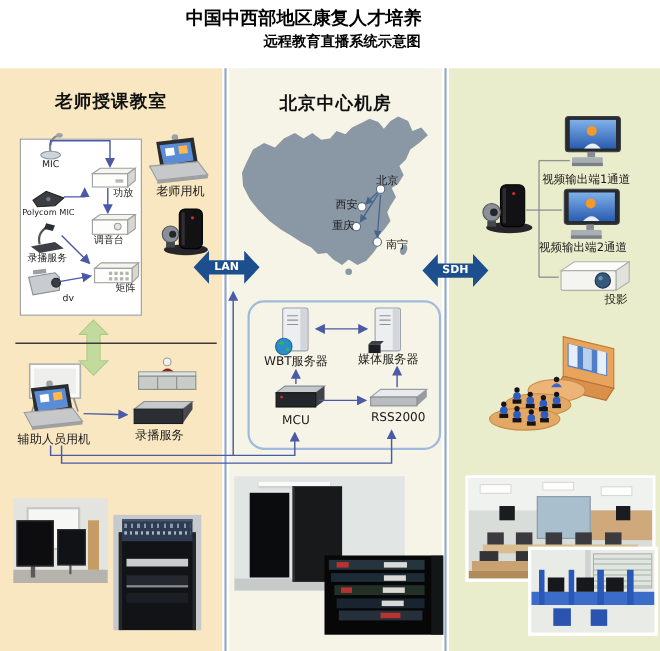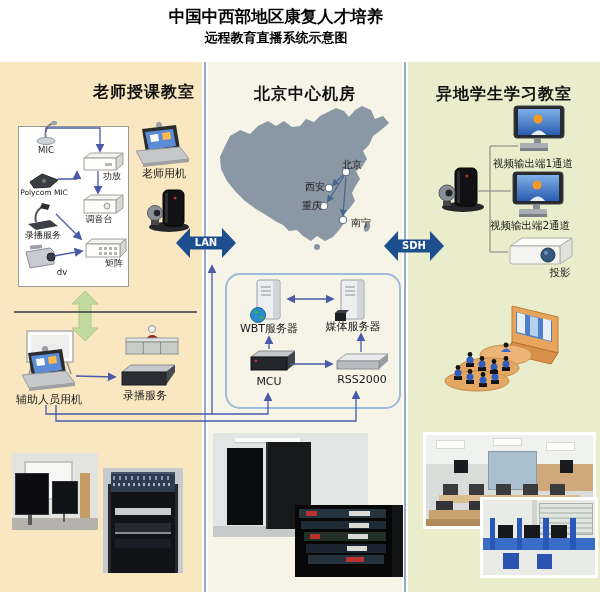--- a/index.html
+++ b/index.html
@@ -17,31 +17,30 @@
   .ph div{position:absolute;}
   svg.overlay{position:absolute;left:0;top:0;z-index:4;}
   .linklbl{color:#fff;font-weight:bold;}
 </style>
 </head>
 <body>
 
 <div id="canvas">
 
   <div class="title" style="top:6px;font-size:16.5px;">中国中西部地区康复人才培养</div>
-  <div class="title" style="top:29px;font-size:13px;">远程教育直播系统示意图</div>
+  <div class="title" style="top:29px;font-size:13px;padding-left:35px;">远程教育直播系统示意图</div>
 
   <div class="panel" style="left:0;width:202px;background:#F8E7C1;"></div>
   <div class="panel" style="left:208px;width:194px;background:#F5F4E6;"></div>
   <div class="panel" style="left:408px;width:192px;background:#EAEDCB;"></div>
   <div class="vdivider" style="left:204px;"></div>
   <div class="vdivider" style="left:404px;"></div>
 
-  <div class="head" style="left:0;width:202px;top:82px;padding-left:43px;">老师授课教室</div>
+  <div class="head" style="left:0;width:202px;top:82px;">老师授课教室</div>
   <div class="head" style="left:208px;width:194px;top:84px;">北京中心机房</div>
-  <div class="head" style="left:408px;width:192px;top:84px;">异地学生学习教室</div>
 
   <div class="box" style="left:18px;top:126px;width:109px;height:159px;border:1.5px solid #999;"></div>
 
   <div class="box" style="left:225px;top:273px;width:172px;height:132px;border:2px solid #9FBADC;border-radius:15px;background:transparent;"></div>
 
   <div class="ph" style="left:12px;top:453px;width:86px;height:77px;background:#e3e3df;">
     <div style="left:14%;top:10%;width:52%;height:46%;background:#f6f6f4;border:2px solid #c6c6c2;"></div>
     <div style="left:0;bottom:0;width:100%;height:16%;background:#b6b2ac;"></div>
     <div style="left:79%;top:26%;width:12%;height:58%;background:#c49c64;"></div>
     <div style="left:19%;top:76%;width:4%;height:18%;background:#5a5a5c;"></div>

